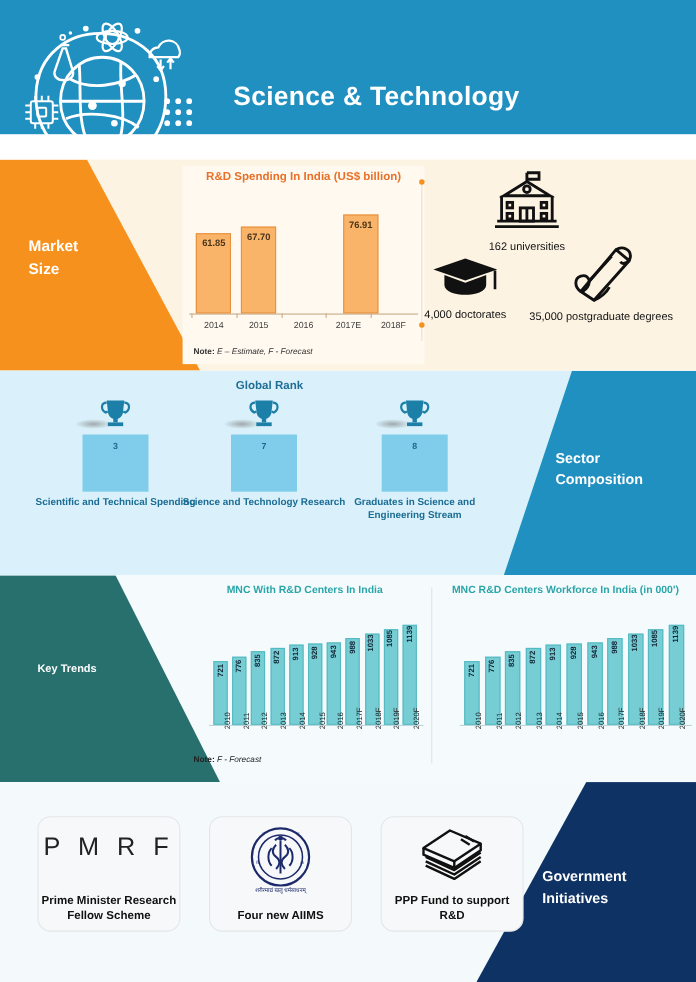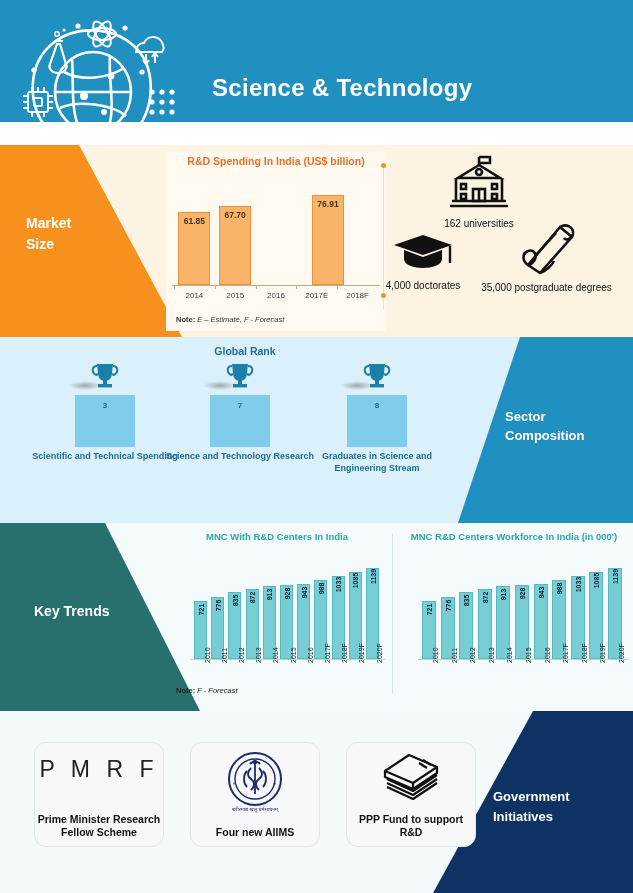--- a/index.html
+++ b/index.html
@@ -133,21 +133,21 @@
     position: absolute; left: 0; top: 523px; width: 633px; height: 188px;
     background: #f5fbfd;
   }
   .wedge-teal {
     position: absolute; left: 0; top: 0; width: 200px; height: 188px;
     background: #27706e;
     clip-path: polygon(0 0, 105px 0, 200px 188px, 0 188px);
   }
   .label-trends {
     position: absolute; left: 12px; top: 80px;
-    color: #ffffff; font-size: 14px; font-weight: bold; padding-left: 22px;
+    color: #ffffff; font-size: 10px; font-weight: bold; padding-left: 22px;
   }
   .kt-chart { position: absolute; top: 6px; height: 176px; }
   .kt-title {
     position: absolute; top: 2px; left: 0; width: 100%; text-align: center;
     color: #2aa5a8; font-size: 9.5px; font-weight: bold;
   }
   .kt-plot { position: absolute; left: 0; top: 24px; height: 106px; width: 100%; }
   .kt-bar-col {
     position: absolute; bottom: 0; display: flex; flex-direction: column;
     justify-content: flex-end; align-items: center;

